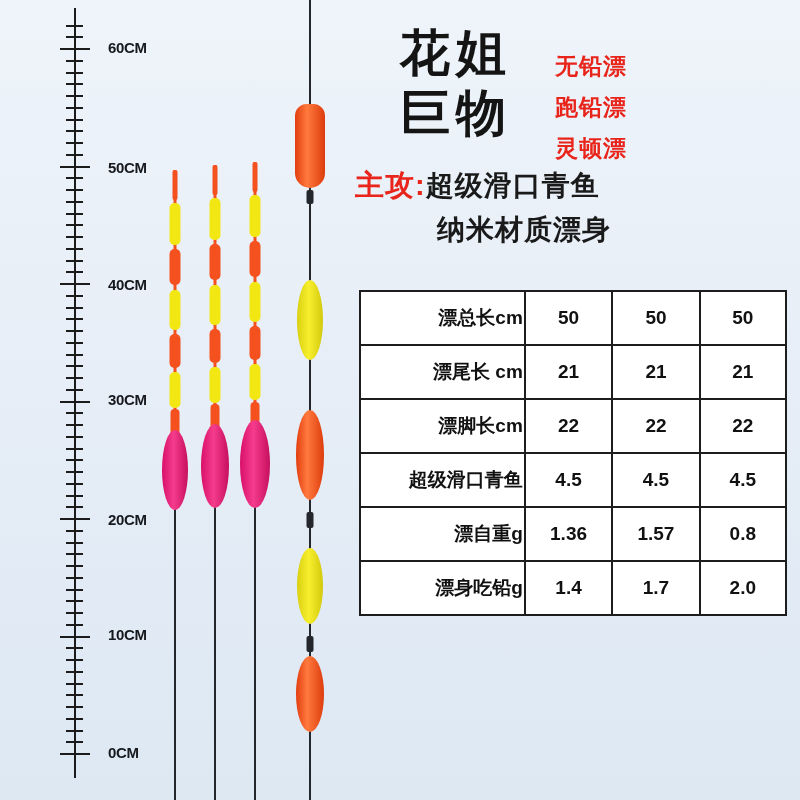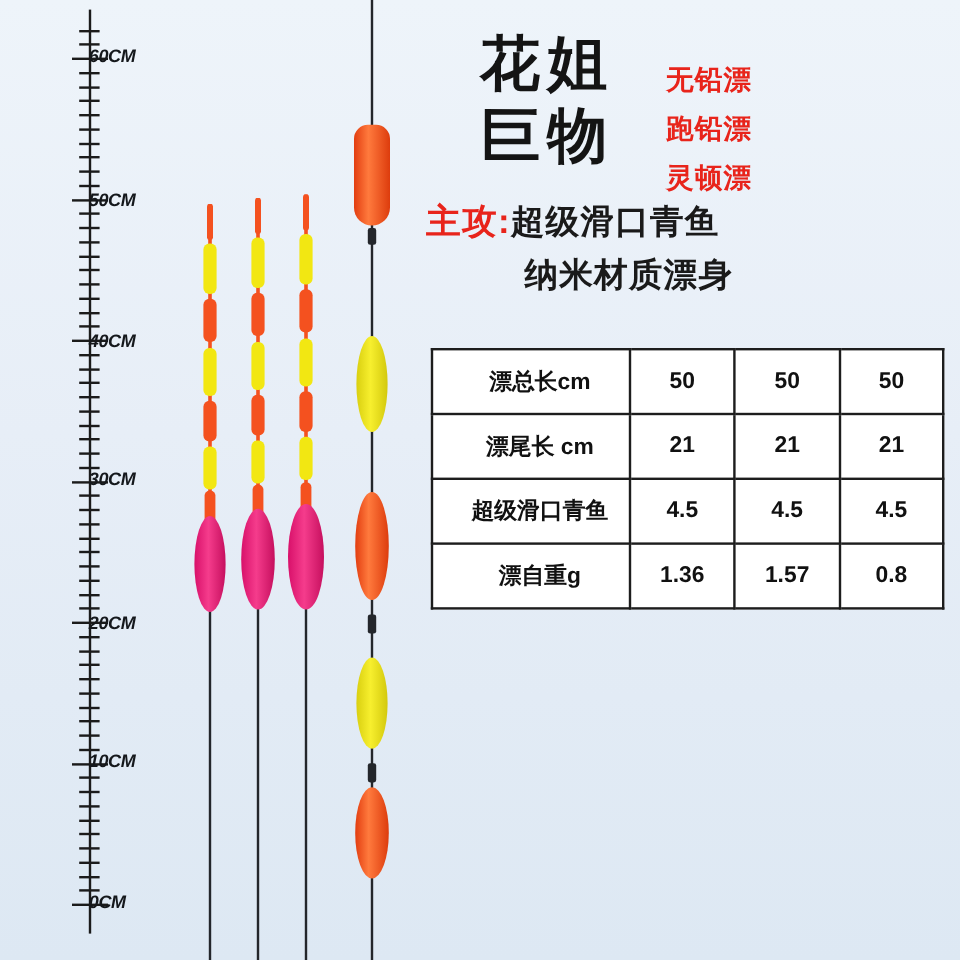--- a/index.html
+++ b/index.html
@@ -39,27 +39,26 @@
   }
   .tick {
     position: absolute;
     background: #1b1b1b;
     height: 2px;
   }
   .tick.major { left: 60px; width: 30px; }
   .tick.minor { left: 66px; width: 17px; }
   .tick-label {
     position: absolute;
-    left: 74px;
+    left: 108px;
     font-size: 15px;
     font-weight: bold;
     color: #15181c;
     letter-spacing: -0.3px;
     transform: translateY(-9px);
-    font-style: italic;
   }
 
   
   #floats-area {
     position: absolute;
     left: 140px;
     top: 0;
     width: 200px;
     height: 800px;
   }
@@ -168,21 +167,21 @@
     border: 2px solid #1d1d1d;
     height: 50px;
     text-align: center;
     font-size: 19px;
     font-weight: bold;
     color: #111;
     font-family: "Liberation Sans", sans-serif;
   }
   #spec-table td.label {
     width: 160px;
-    text-align: center;
+    text-align: right;
     padding-left: 16px;
     font-size: 19px;
   }
   #spec-table td.val {
     width: 89px;
     font-size: 19px;
   }
 </style>
 </head>
 <body>
@@ -350,28 +349,40 @@
             <td class="val">50</td>
             <td class="val">50</td>
           </tr>
           <tr>
             <td class="label">漂尾长 cm</td>
             <td class="val">21</td>
             <td class="val">21</td>
             <td class="val">21</td>
           </tr>
           <tr>
+            <td class="label">漂脚长cm</td>
+            <td class="val">22</td>
+            <td class="val">22</td>
+            <td class="val">22</td>
+          </tr>
+          <tr>
             <td class="label">超级滑口青鱼</td>
             <td class="val">4.5</td>
             <td class="val">4.5</td>
             <td class="val">4.5</td>
           </tr>
           <tr>
             <td class="label">漂自重g</td>
             <td class="val">1.36</td>
             <td class="val">1.57</td>
             <td class="val">0.8</td>
           </tr>
+          <tr>
+            <td class="label">漂身吃铅g</td>
+            <td class="val">1.4</td>
+            <td class="val">1.7</td>
+            <td class="val">2.0</td>
+          </tr>
         </tbody>
     </table>
 
   </div>
 </div>
 
 </body></html>

